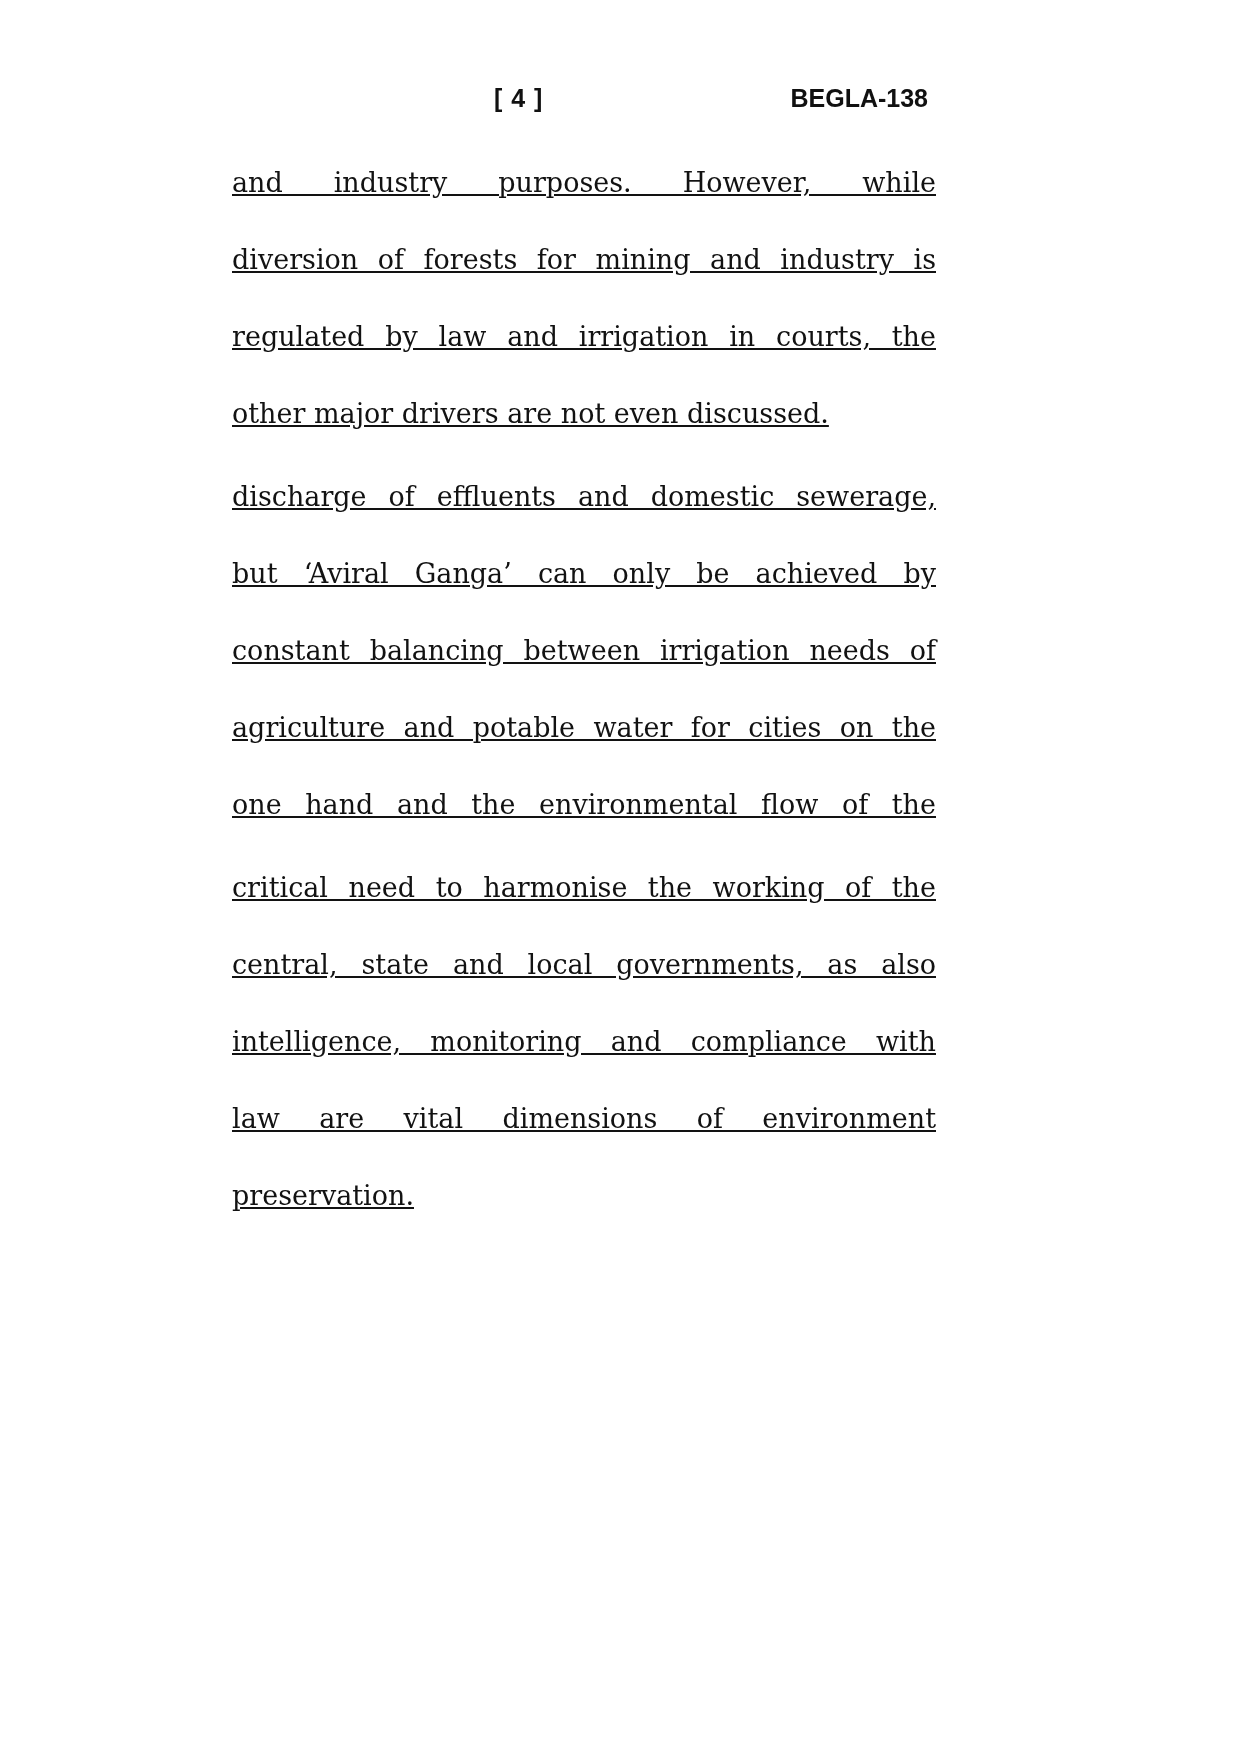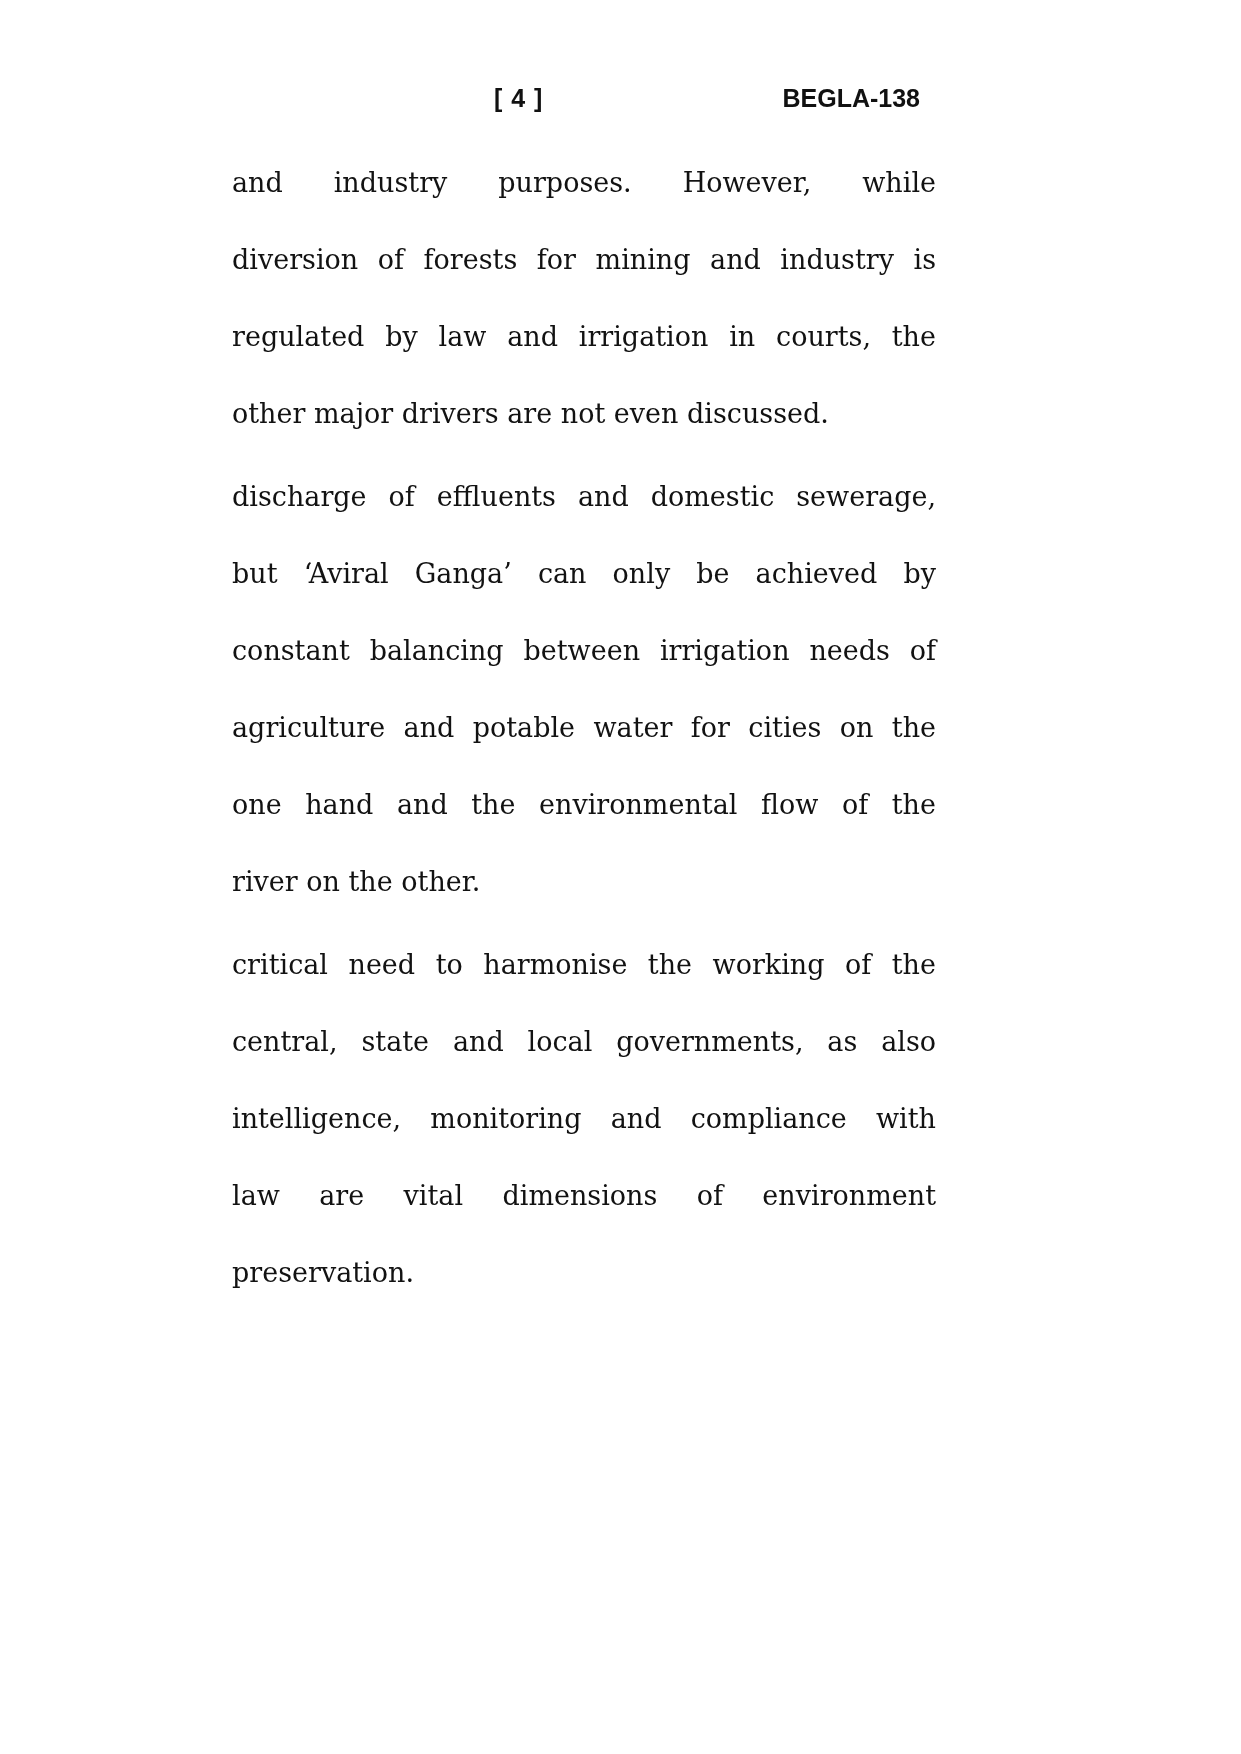--- a/index.html
+++ b/index.html
@@ -33,25 +33,26 @@
     color: #111111;
   }
   .page-number {
     position: absolute;
     left: 262px;
     top: 0;
     letter-spacing: 1px;
   }
   .course-code {
     position: absolute;
-    right: 16px;
+    right: 8px;
     top: 0;
   }
   .para {
     margin: 0 0 6px 0;
+    text-decoration: underline;
   }
   .line {
     font-size: 27px;
     line-height: 77px;
     text-align: justify;
     text-align-last: justify;
     white-space: normal;
   }
   .line.last {
     text-align-last: left;
@@ -74,21 +75,20 @@
       <div class="line">regulated by law and irrigation in courts, the</div>
       <div class="line last">other major drivers are not even discussed.</div>
     </div>
 
     <div class="para">
       <div class="line">discharge of effluents and domestic sewerage,</div>
       <div class="line">but ‘Aviral Ganga’ can only be achieved by</div>
       <div class="line">constant balancing between irrigation needs of</div>
       <div class="line">agriculture and potable water for cities on the</div>
       <div class="line">one hand and the environmental flow of the</div>
-      <div class="line last">river on the other.</div>
     </div>
 
     <div class="para">
       <div class="line">critical need to harmonise the working of the</div>
       <div class="line">central, state and local governments, as also</div>
       <div class="line">intelligence, monitoring and compliance with</div>
       <div class="line">law are vital dimensions of environment</div>
       <div class="line last">preservation.</div>
     </div>
 

